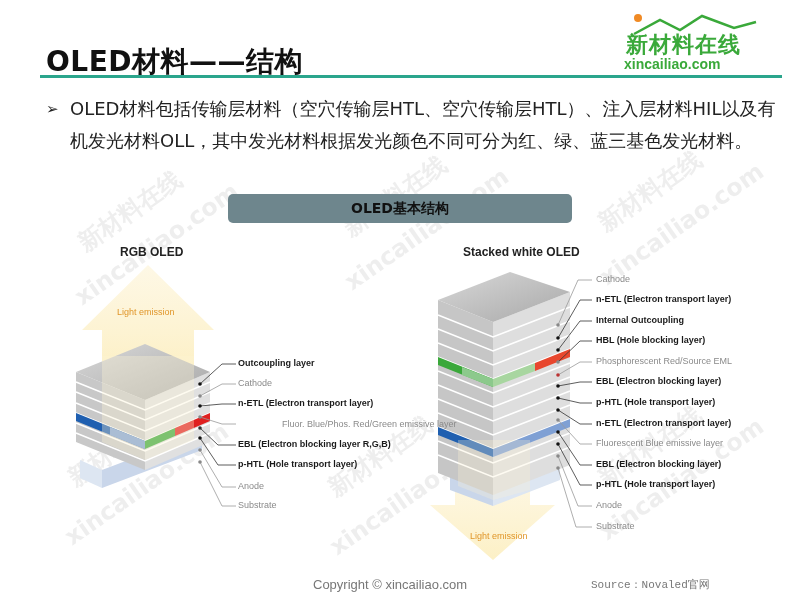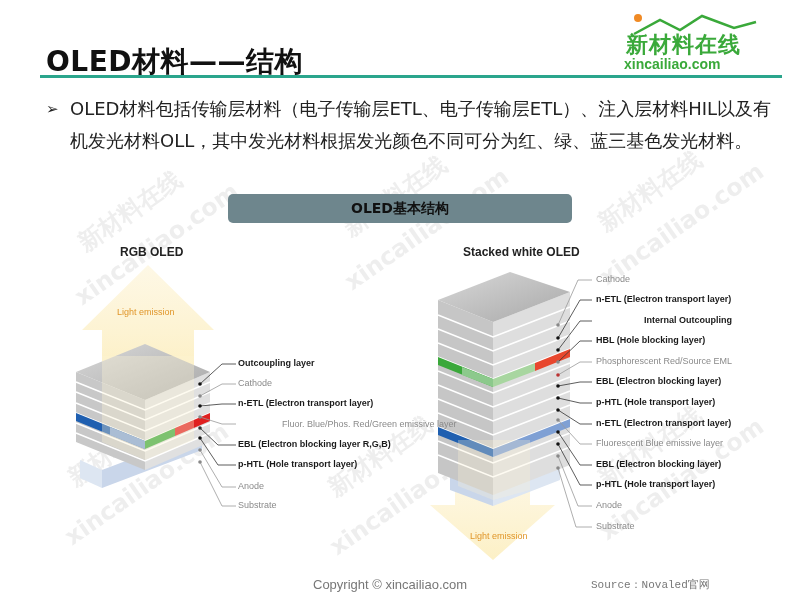--- a/index.html
+++ b/index.html
@@ -56,21 +56,21 @@
   <svg class="logo-roof" width="130" height="24" viewBox="0 0 130 24">
     <circle cx="8" cy="6" r="4" fill="#f08a24"></circle>
     <polyline points="4,22 30,8 50,18 72,4 104,16 126,10" fill="none" stroke="#3aa93a" stroke-width="2.5"></polyline>
   </svg>
   <div class="logo-cn">新材料在线</div>
   <div class="logo-en">xincailiao.com</div>
 </div>
 
 <div class="bullet">
   <span class="bullet-mark">➢</span>
-  <span class="bullet-text">OLED材料包括传输层材料（电子传输层ETL、电子传输层ETL）、注入层材料HIL以及有机发光材料OLL，其中发光材料根据发光颜色不同可分为红、绿、蓝三基色发光材料。</span>
+  <span class="bullet-text">OLED材料包括传输层材料（空穴传输层HTL、空穴传输层HTL）、注入层材料HIL以及有机发光材料OLL，其中发光材料根据发光颜色不同可分为红、绿、蓝三基色发光材料。</span>
 </div>
 
 <div class="banner">OLED基本结构</div>
 
 <div class="diag-title" style="left:120px;top:245px;">RGB OLED</div>
 <div class="diag-title" style="left:463px;top:245px;">Stacked white OLED</div>
 
 <svg class="diagram" width="800" height="600" viewBox="0 0 800 600">
   <defs>
     <linearGradient id="emisUp" x1="0" y1="1" x2="0" y2="0">
@@ -219,21 +219,21 @@
 <div class="lbl light" style="left:238px;top:378px;">Cathode</div>
 <div class="lbl dark" style="left:238px;top:398px;">n-ETL (Electron transport layer)</div>
 <div class="lbl light" style="left:238px;top:419px;padding-left:44px;">Fluor. Blue/Phos. Red/Green emissive layer</div>
 <div class="lbl dark" style="left:238px;top:439px;">EBL (Electron blocking layer R,G,B)</div>
 <div class="lbl dark" style="left:238px;top:459px;">p-HTL (Hole transport layer)</div>
 <div class="lbl light" style="left:238px;top:481px;">Anode</div>
 <div class="lbl light" style="left:238px;top:500px;">Substrate</div>
 
 <div class="lbl light" style="left:596px;top:274px;">Cathode</div>
 <div class="lbl dark" style="left:596px;top:294px;">n-ETL (Electron transport layer)</div>
-<div class="lbl dark" style="left:596px;top:315px;margin-left:48px;">Internal Outcoupling</div>
+<div class="lbl dark" style="left:596px;top:315px;">Internal Outcoupling</div>
 <div class="lbl dark" style="left:596px;top:335px;">HBL (Hole blocking layer)</div>
 <div class="lbl light" style="left:596px;top:356px;">Phosphorescent Red/Source EML</div>
 <div class="lbl dark" style="left:596px;top:376px;">EBL (Electron blocking layer)</div>
 <div class="lbl dark" style="left:596px;top:397px;">p-HTL (Hole transport layer)</div>
 <div class="lbl dark" style="left:596px;top:418px;">n-ETL (Electron transport layer)</div>
 <div class="lbl light" style="left:596px;top:438px;">Fluorescent Blue emissive layer</div>
 <div class="lbl dark" style="left:596px;top:459px;">EBL (Electron blocking layer)</div>
 <div class="lbl dark" style="left:596px;top:479px;">p-HTL (Hole transport layer)</div>
 <div class="lbl light" style="left:596px;top:500px;">Anode</div>
 <div class="lbl light" style="left:596px;top:521px;">Substrate</div>

